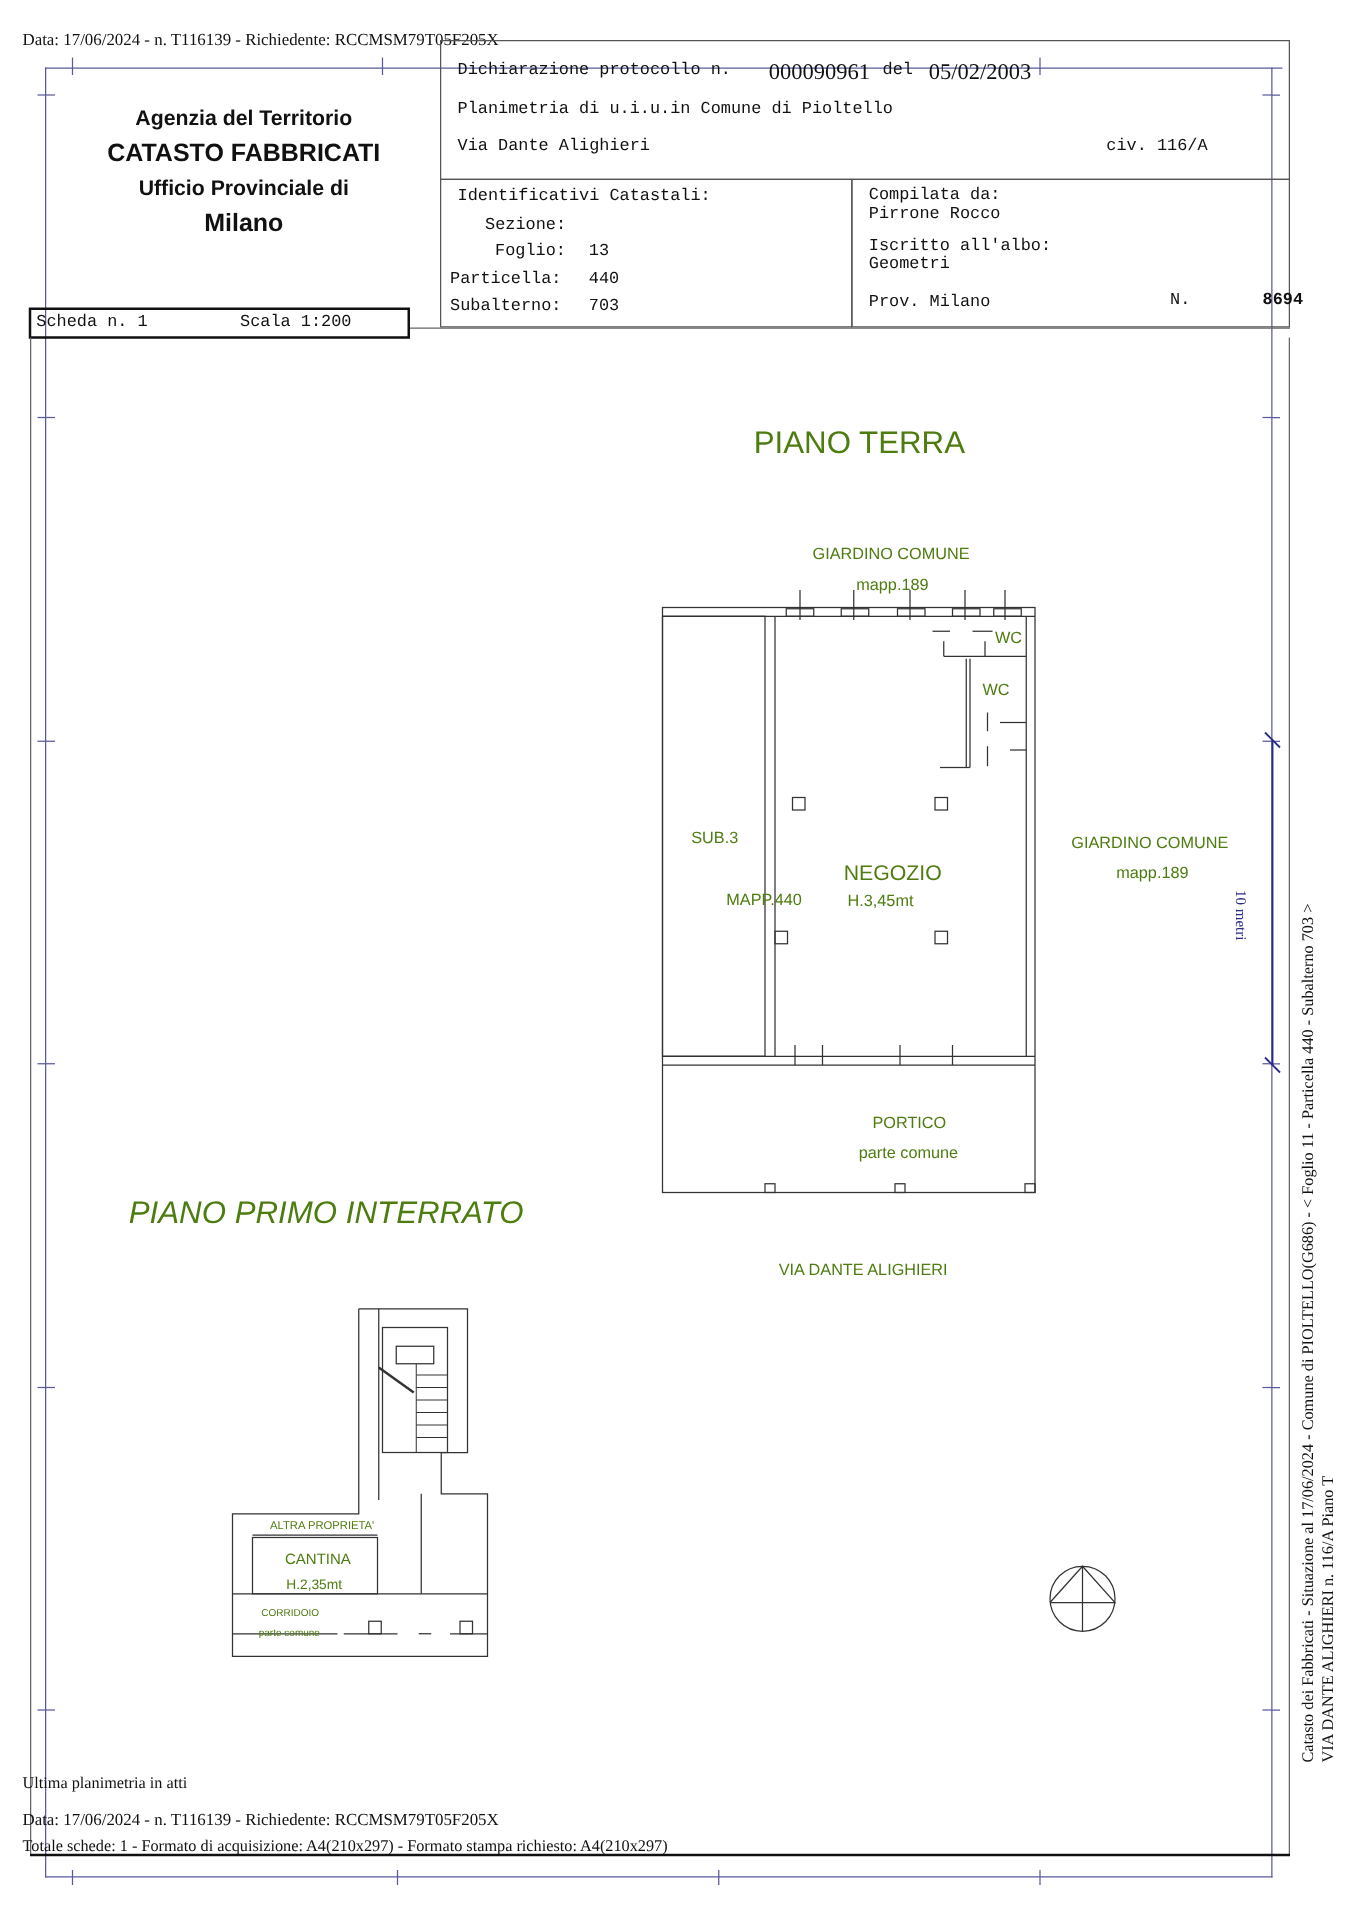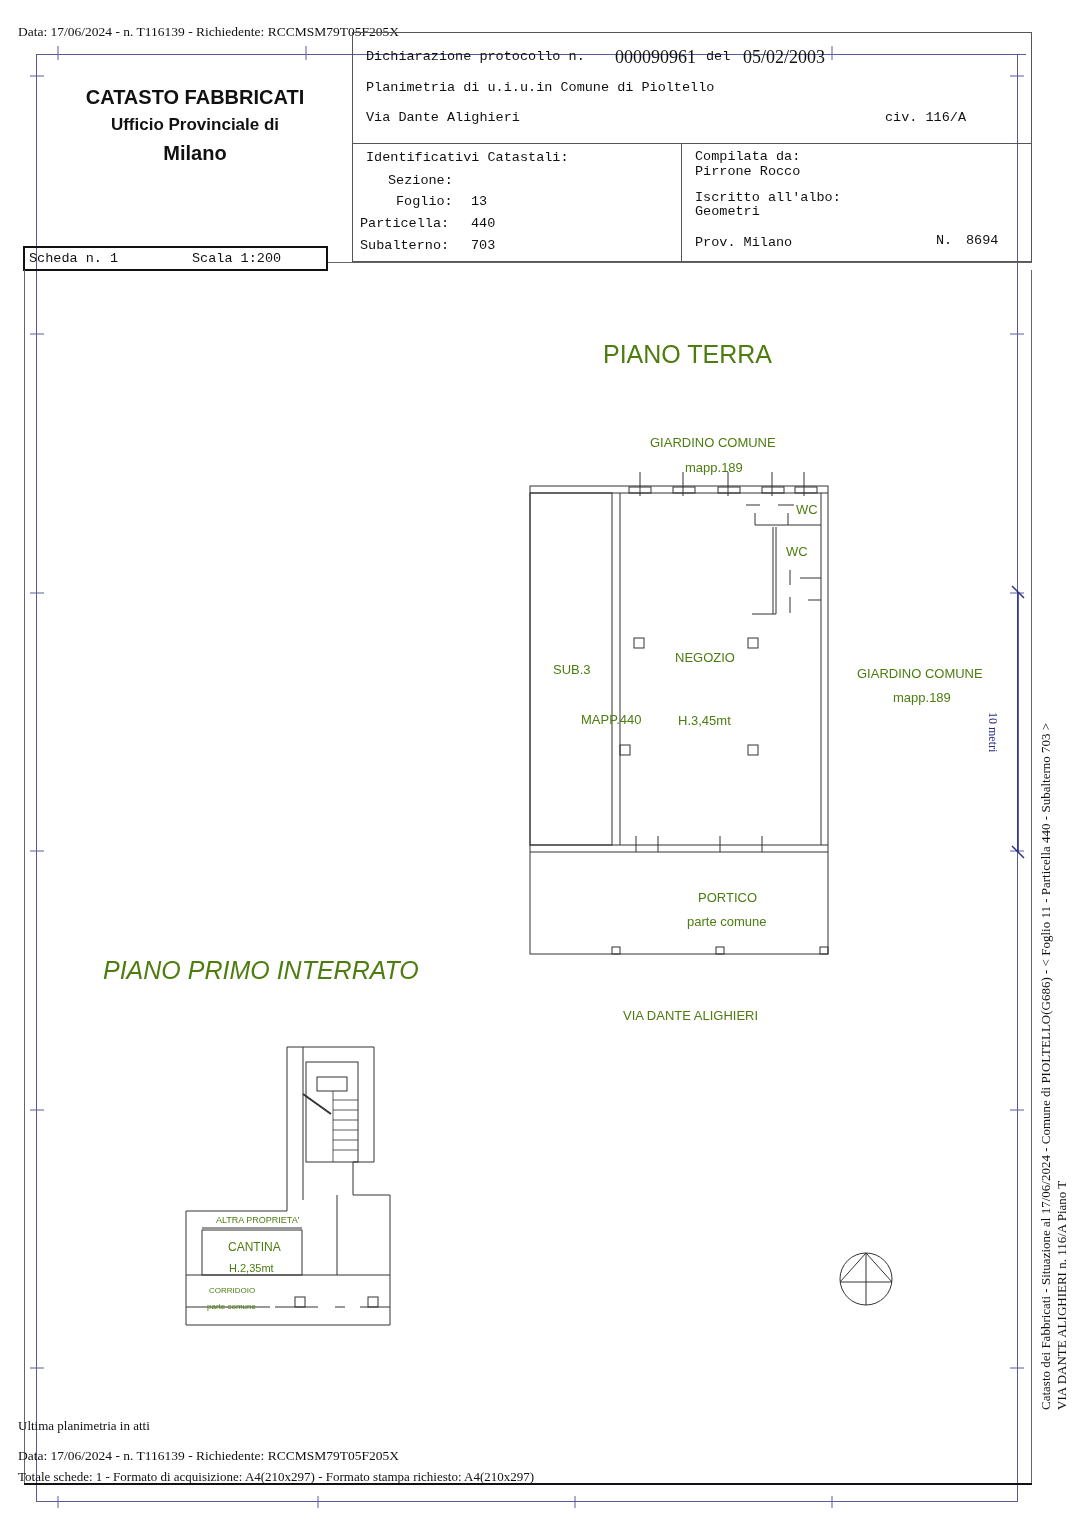--- a/index.html
+++ b/index.html
@@ -45,20 +45,21 @@
     <line x1="30" y1="1368" x2="44" y2="1368"></line>
       <line x1="1010" y1="1368" x2="1024" y2="1368"></line>
     <line x1="58" y1="1496" x2="58" y2="1508"></line>
       <line x1="318" y1="1496" x2="318" y2="1508"></line>
       <line x1="575" y1="1496" x2="575" y2="1508"></line>
       <line x1="832" y1="1496" x2="832" y2="1508"></line>
   </g>
 </svg>
 
 <div class="hdr-left">
+  <div class="l1">Agenzia del Territorio</div>
   <div class="l2">CATASTO FABBRICATI</div>
   <div class="l3">Ufficio Provinciale di</div>
   <div class="l4">Milano</div>
 </div>
 
 <div class="box" style="left:352px;top:32px;width:680px;height:112px;"></div>
 <div class="box" style="left:352px;top:143px;width:330px;height:119px;"></div>
 <div class="box" style="left:681px;top:143px;width:351px;height:119px;"></div>
 
 <div class="mt" style="left:366px;top:49px;">Dichiarazione protocollo n.</div>
@@ -78,21 +79,21 @@
 <div class="mt" style="left:471px;top:216px;">440</div>
 <div class="mt" style="left:360px;top:238px;">Subalterno:</div>
 <div class="mt" style="left:471px;top:238px;">703</div>
 
 <div class="mt" style="left:695px;top:149px;">Compilata da:</div>
 <div class="mt" style="left:695px;top:164px;">Pirrone Rocco</div>
 <div class="mt" style="left:695px;top:190px;">Iscritto all'albo:</div>
 <div class="mt" style="left:695px;top:204px;">Geometri</div>
 <div class="mt" style="left:695px;top:235px;">Prov. Milano</div>
 <div class="mt" style="left:936px;top:233px;">N.</div>
-<div class="mt" style="left:966px;top:233px;">8694</div>
+<div class="mt" style="left:1010px;top:233px;font-weight:bold;">8694</div>
 
 <div class="abs" style="left:23px;top:246px;width:305px;height:25px;border:2px solid #111;box-sizing:border-box;"></div>
 <div class="mt" style="left:29px;top:251px;">Scheda n. 1</div>
 <div class="mt" style="left:192px;top:251px;">Scala 1:200</div>
 
 <div class="abs" style="left:24px;top:270px;width:1008px;height:1214px;border-left:1px solid #666;border-right:1px solid #666;box-sizing:border-box;"></div>
 <div class="abs" style="left:328px;top:262px;width:704px;height:1px;background:#666;"></div>
 <div class="abs" style="left:24px;top:1483px;width:1008px;height:2px;background:#111;"></div>
 
 <svg width="1086" height="1536">
@@ -185,21 +186,21 @@
 </svg>
 
 <div class="plan-label" style="left:603px;top:340px;font-size:25px;">PIANO TERRA</div>
 <div class="plan-label" style="left:103px;top:956px;font-size:25px;font-style:italic;">PIANO PRIMO INTERRATO</div>
 <div class="plan-label" style="left:650px;top:435px;font-size:13px;">GIARDINO COMUNE</div>
 <div class="plan-label" style="left:685px;top:460px;font-size:13px;">mapp.189</div>
 <div class="plan-label" style="left:796px;top:502px;font-size:13px;">WC</div>
 <div class="plan-label" style="left:786px;top:544px;font-size:13px;">WC</div>
 <div class="plan-label" style="left:553px;top:662px;font-size:13px;">SUB.3</div>
 <div class="plan-label" style="left:539px;top:712px;font-size:13px;margin-left:42px;">MAPP.440</div>
-<div class="plan-label" style="left:675px;top:650px;font-size:13px;">NEGOZIO</div>
+<div class="plan-label" style="left:675px;top:689px;font-size:17px;">NEGOZIO</div>
 <div class="plan-label" style="left:678px;top:713px;font-size:13px;">H.3,45mt</div>
 <div class="plan-label" style="left:857px;top:666px;font-size:13px;">GIARDINO COMUNE</div>
 <div class="plan-label" style="left:893px;top:690px;font-size:13px;">mapp.189</div>
 <div class="plan-label" style="left:698px;top:890px;font-size:13px;">PORTICO</div>
 <div class="plan-label" style="left:687px;top:914px;font-size:13px;">parte comune</div>
 <div class="plan-label" style="left:623px;top:1008px;font-size:13px;">VIA DANTE ALIGHIERI</div>
 <div class="plan-label" style="left:216px;top:1215px;font-size:9px;">ALTRA PROPRIETA'</div>
 <div class="plan-label" style="left:228px;top:1240px;font-size:12px;">CANTINA</div>
 <div class="plan-label" style="left:229px;top:1262px;font-size:11px;">H.2,35mt</div>
 <div class="plan-label" style="left:209px;top:1286px;font-size:8px;">CORRIDOIO</div>

